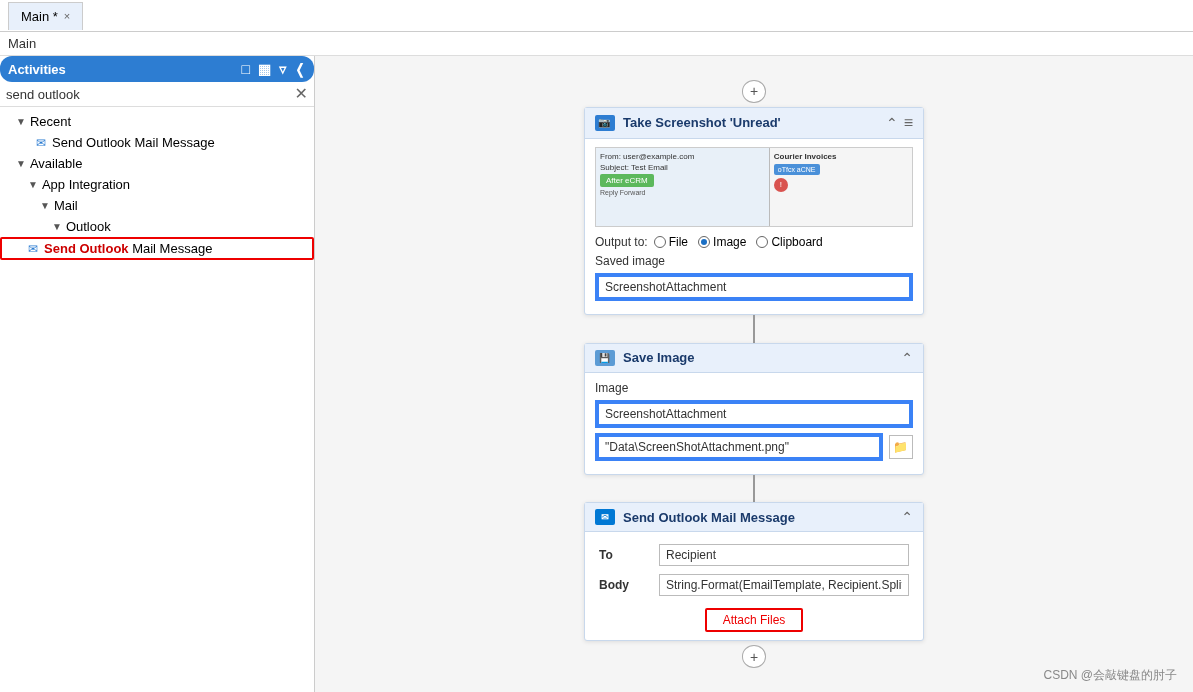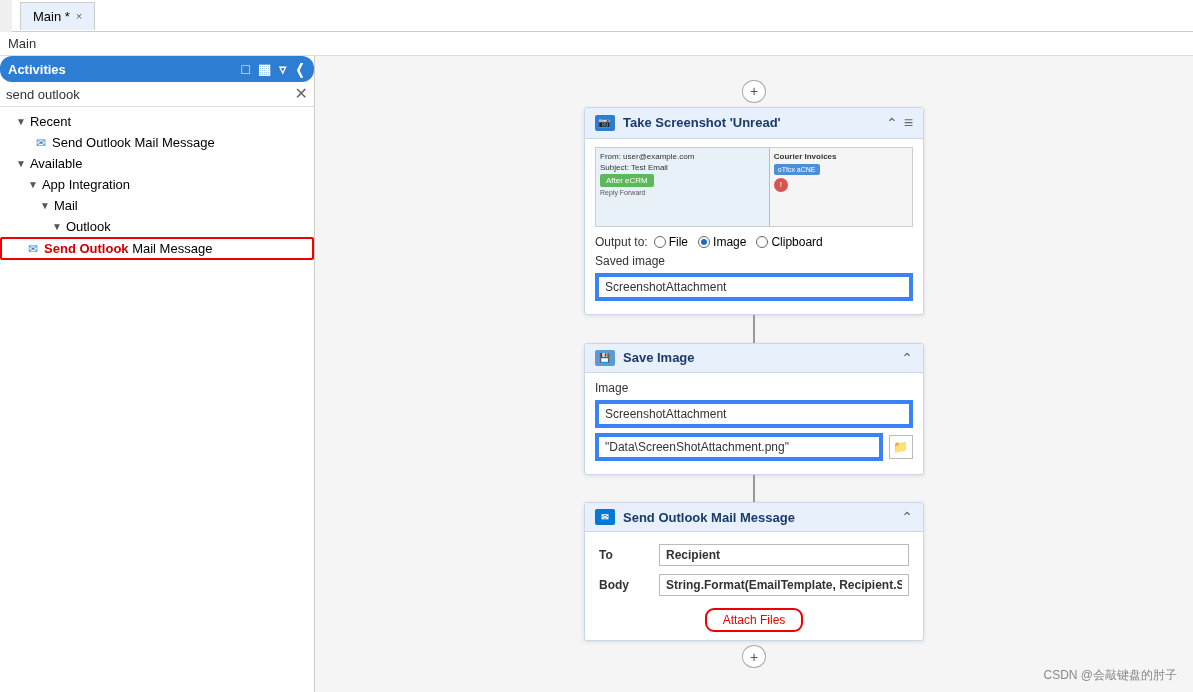--- a/index.html
+++ b/index.html
@@ -6,21 +6,20 @@
     body { font-family: 'Segoe UI', Arial, sans-serif; font-size: 13px; background: #f0f0f0; display: flex; flex-direction: column; height: 692px; overflow: hidden; }
 
     
     .tab-bar {
       display: flex;
       align-items: center;
       background: #fff;
       border-bottom: 1px solid #ccc;
       height: 32px;
       padding: 0 8px;
-      margin-left: 12px;
     }
     .tab-item {
       display: flex;
       align-items: center;
       padding: 4px 12px;
       border: 1px solid #ccc;
       border-bottom: none;
       background: #e8f0fb;
       font-size: 13px;
       gap: 6px;
@@ -417,34 +416,33 @@
       font-weight: 600;
       color: #333;
     }
     .form-table input {
       width: 100%;
       border: 1px solid #bbb;
       padding: 3px 6px;
       font-size: 12px;
       color: #333;
       background: #fff;
-      font-weight: bold;
     }
     .form-table .body-input {
       background: #fff;
     }
 
     .attach-btn-row {
       display: flex;
       justify-content: center;
       margin-top: 8px;
     }
     .attach-btn {
       border: 2px solid #e00;
-      border-radius: 9px;
+      border-radius: 2px;
       padding: 3px 16px;
       font-size: 12px;
       color: #e00;
       background: #fff;
       cursor: pointer;
     }
 
     .file-icon-btn {
       width: 24px;
       height: 24px;

